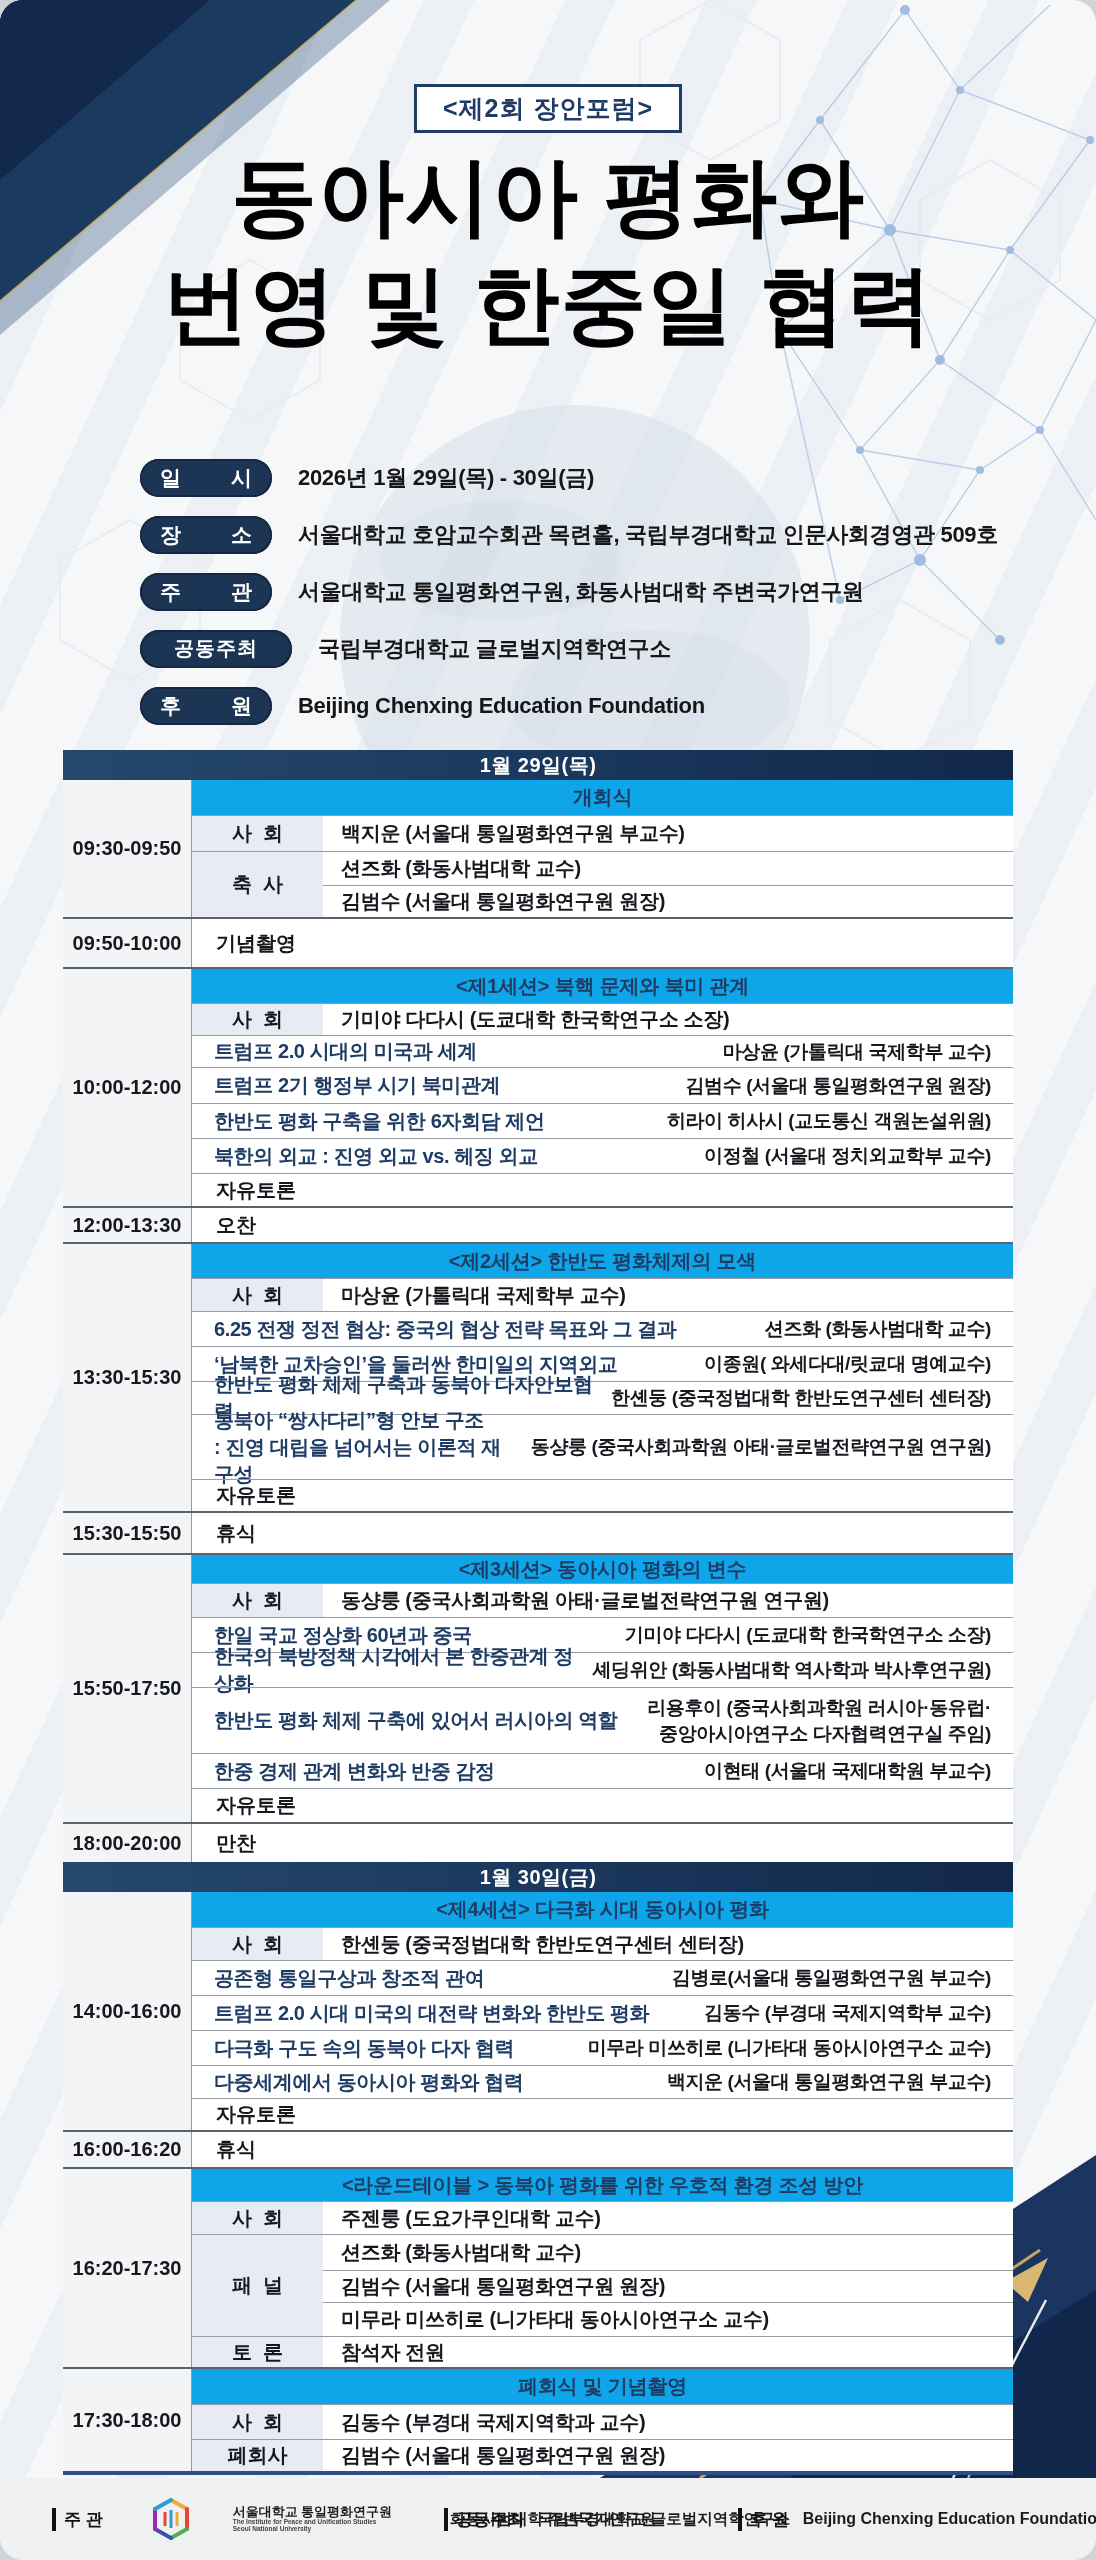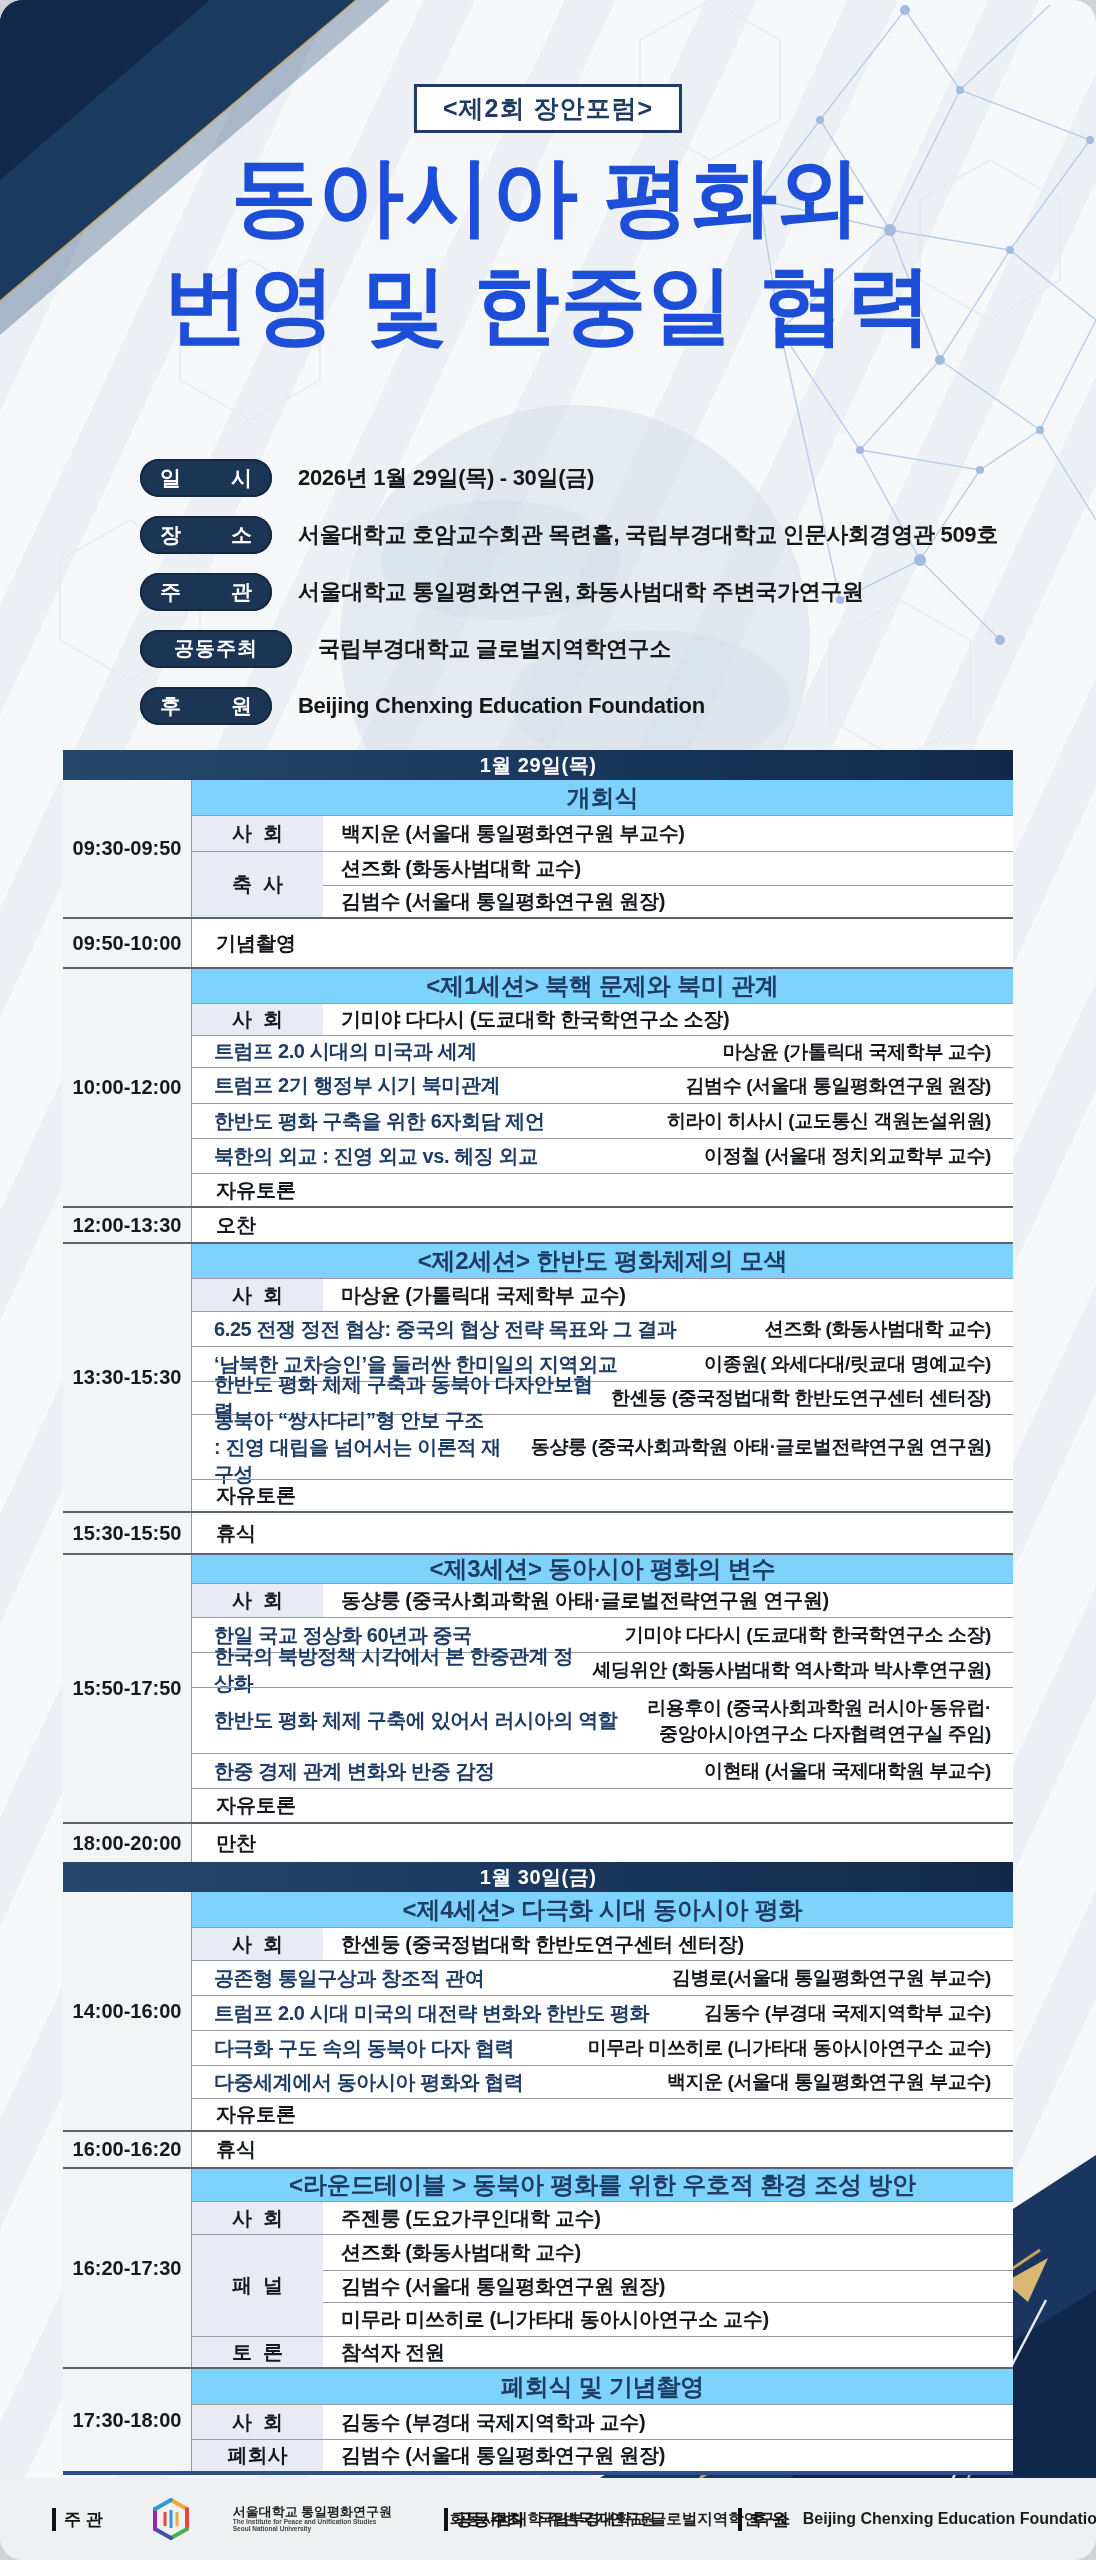--- a/index.html
+++ b/index.html
@@ -7,42 +7,42 @@
     background:#f6f7f9;font-family:"Liberation Sans",sans-serif;border-radius:23px;}
   #canvas::before{content:"";position:absolute;inset:0;
     background:repeating-linear-gradient(115deg,rgba(221,227,234,.38) 0 46px,rgba(255,255,255,0) 46px 128px);
     pointer-events:none;}
   #bg-svg{position:absolute;left:0;top:0;z-index:0;}
   
   .badge{position:absolute;top:84px;left:50%;transform:translateX(-50%);z-index:3;
     background:#fff;border:3px solid #1e3c64;color:#1e3c64;font-weight:800;font-size:25px;
     padding:5px 26px;letter-spacing:1px;white-space:nowrap;}
   .title{position:absolute;top:142px;left:0;width:100%;z-index:2;text-align:center;
-    color:#1d4ed8;font-weight:900;font-size:86px;line-height:1.26;letter-spacing:1px;}
+    color:#000000;font-weight:900;font-size:86px;line-height:1.26;letter-spacing:1px;}
   
   .info{position:absolute;top:456px;left:140px;z-index:3;}
   .info-row{display:flex;align-items:center;height:43px;margin-bottom:14px;}
   .pill{box-sizing:border-box;width:132px;height:38px;border-radius:20px;background:#1d3554;
     color:#fff;font-weight:800;font-size:21px;display:flex;align-items:center;
     justify-content:space-between;padding:0 20px;flex:0 0 auto;box-shadow:0 0 0 2px #16283f inset;}
   .pill.center{justify-content:center;padding:0 10px;font-size:20px;width:152px;letter-spacing:1px;}
   .info-value{margin-left:26px;font-size:22px;font-weight:700;color:#161616;letter-spacing:-0.3px;white-space:nowrap;}
   
   .schedule{position:absolute;left:63px;top:750px;width:950px;z-index:2;background:#fff;
     border-bottom:4px solid #2d4f8a;}
   .schedule *{box-sizing:border-box;}
   .day-header{height:30px;background:linear-gradient(90deg,#26486d 0%,#1b3a5f 45%,#12284b 100%);
     color:#fff;font-size:20px;font-weight:800;display:flex;align-items:center;justify-content:center;letter-spacing:.5px;}
   .block{display:flex;border-top:2px solid #5c636e;}
   .day-header + .block{border-top:none;}
   .time-cell{flex:0 0 129px;background:#f3f4f6;border-right:1px solid #979ca4;
     display:flex;align-items:center;justify-content:center;font-size:20px;font-weight:700;color:#15181d;}
   .rows{flex:1;display:flex;flex-direction:column;background:#fff;min-width:0;}
   .rows .row + .row{border-top:1px solid #979ca4;}
-  .row.section{background:#7dd3fc;color:#1e3c64;font-weight:800;font-size:24px;
+  .row.section{background:#0ea5e9;color:#1e3c64;font-weight:800;font-size:20px;
     display:flex;align-items:center;justify-content:center;letter-spacing:-0.2px;}
   .row.plain{font-size:20px;font-weight:700;display:flex;align-items:center;padding-left:24px;color:#15181d;}
   .row.role{display:flex;}
   .rlabel{flex:0 0 131px;background:#e9ebf4;display:flex;align-items:center;justify-content:center;
     font-weight:800;font-size:20px;color:#15181d;white-space:pre;}
   .rvalue{flex:1;display:flex;align-items:center;padding-left:18px;font-size:20px;font-weight:700;color:#15181d;letter-spacing:-0.3px;white-space:nowrap;}
   .gvals{flex:1;display:flex;flex-direction:column;}
   .gv{display:flex;align-items:center;padding-left:18px;font-size:20px;font-weight:700;color:#15181d;letter-spacing:-0.3px;}
   .gv + .gv{border-top:1px solid #979ca4;}
   .row.pres{display:flex;align-items:center;justify-content:space-between;padding:0 22px;gap:12px;}

